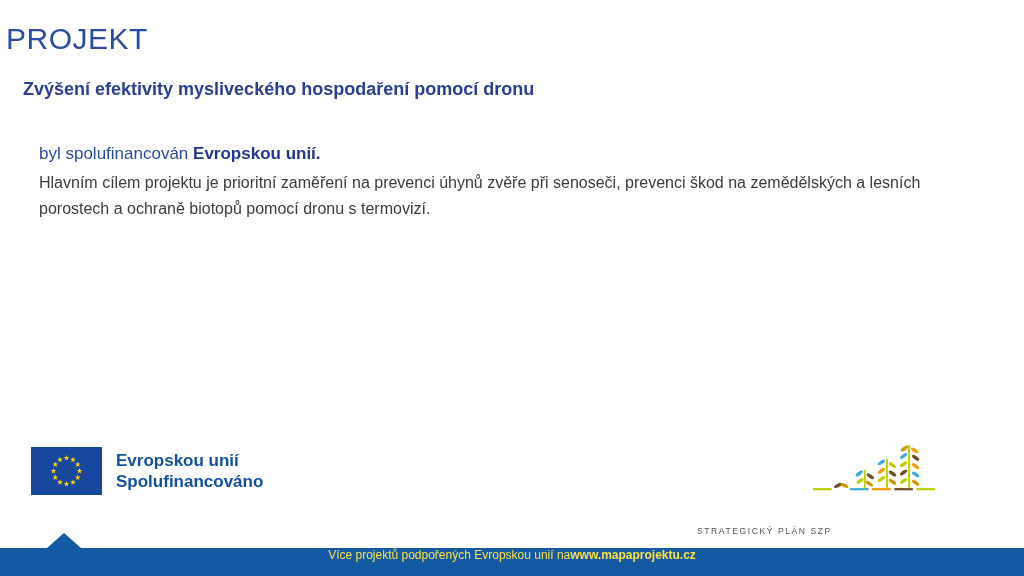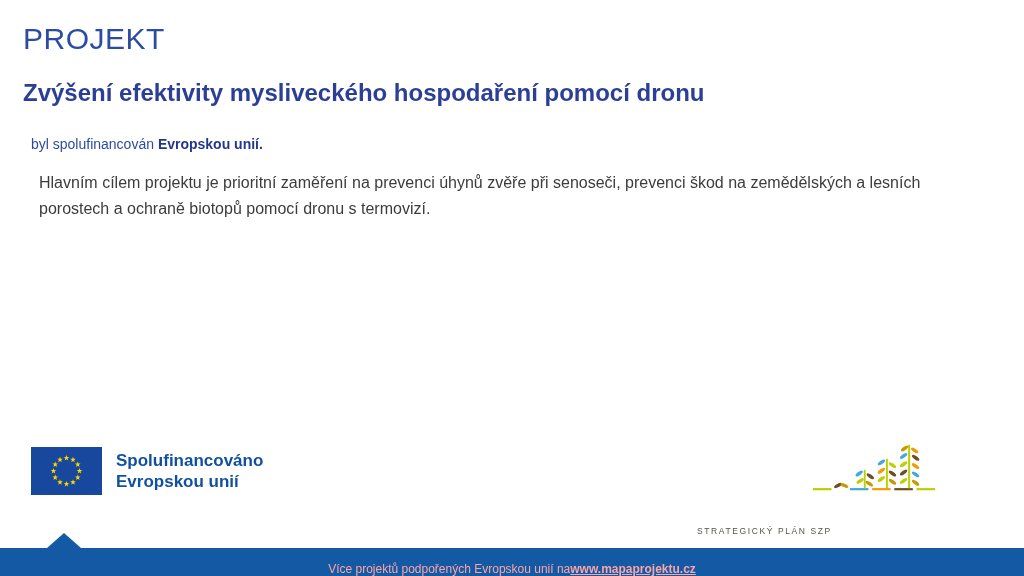--- a/index.html
+++ b/index.html
@@ -1,30 +1,30 @@
 <!DOCTYPE html>
 <html><head>
 <meta charset="utf-8">
 <style>
   html,body{margin:0;padding:0;background:#ffffff;}
   .slide{
     position:relative;width:1024px;height:576px;overflow:hidden;
     background:#ffffff;font-family:"Liberation Sans","DejaVu Sans",sans-serif;
   }
   .kicker{
-    position:absolute;left:23px;top:22px;
+    position:absolute;left:6px;top:22px;
     font-size:30px;font-weight:400;color:#2B4CA2;letter-spacing:0.5px;
   }
   .title{
     position:absolute;left:23px;top:79px;margin:0;
-    font-size:24px;font-weight:700;color:#2B3F96;
+    font-size:18px;font-weight:700;color:#2B3F96;
   }
   .cofinance{
-    position:absolute;left:23px;top:128px;margin:8px;
-    font-size:14px;color:#2B4CA2;
+    position:absolute;left:23px;top:128px;margin:16px;
+    font-size:17px;color:#2B4CA2;
   }
   .cofinance strong{font-weight:700;color:#24378E;}
   .body-par{
     position:absolute;left:39px;top:170px;margin:0;width:940px;
     font-size:16px;line-height:26px;color:#3C3C3C;
   }
   .eu-block{
     position:absolute;left:31px;top:447px;display:flex;align-items:center;gap:14px;
   }
   .eu-flag{display:block;}
@@ -39,24 +39,24 @@
     font-size:8.5px;letter-spacing:1.6px;color:#55534A;font-weight:400;white-space:nowrap;margin-top:40px;
   }
   .szp-plants{position:absolute;left:116px;top:0;}
   .footer-triangle{
     position:absolute;left:47px;bottom:28px;width:0;height:0;
     border-left:17px solid transparent;border-right:17px solid transparent;
     border-bottom:15px solid #1459A4;
   }
   .footer-bar{
     position:absolute;left:0;bottom:0;width:1024px;height:28px;
-    background:#1459A4;color:#fca5a5;display:flex;align-items:flex-end;justify-content:center;
+    background:#1459A4;color:#fde047;display:flex;align-items:flex-start;justify-content:center;
     font-size:12px;
   }
-  .footer-bar strong{font-weight:700;text-decoration:underline;}
+  .footer-bar strong{font-weight:700;}
 </style>
 </head>
 <body>
 
 <div class="slide">
 
   <div class="kicker">PROJEKT</div>
 
   <h1 class="title">Zvýšení efektivity mysliveckého hospodaření pomocí dronu</h1>
 
@@ -77,22 +77,22 @@
       <use href="#star" transform="translate(46.76,30.5)"></use>
       <use href="#star" transform="translate(42,35.26)"></use>
       <use href="#star" transform="translate(35.5,37)"></use>
       <use href="#star" transform="translate(29,35.26)"></use>
       <use href="#star" transform="translate(24.24,30.5)"></use>
       <use href="#star" transform="translate(22.5,24)"></use>
       <use href="#star" transform="translate(24.24,17.5)"></use>
       <use href="#star" transform="translate(29,12.74)"></use>
     </svg>
     <div class="eu-text">
+      <div>Evropskou unií</div>
       <div>Spolufinancováno</div>
-      <div>Evropskou unií</div>
     </div>
   </div>
 
   <div class="szp-block">
     <span class="szp-label">STRATEGICKÝ PLÁN SZP</span>
     <svg class="szp-plants" width="122" height="52" viewBox="0 0 132 56" xmlns="http://www.w3.org/2000/svg">
       <defs>
         <ellipse id="leaf" cx="0" cy="0" rx="4.6" ry="1.9"></ellipse>
       </defs>
 

